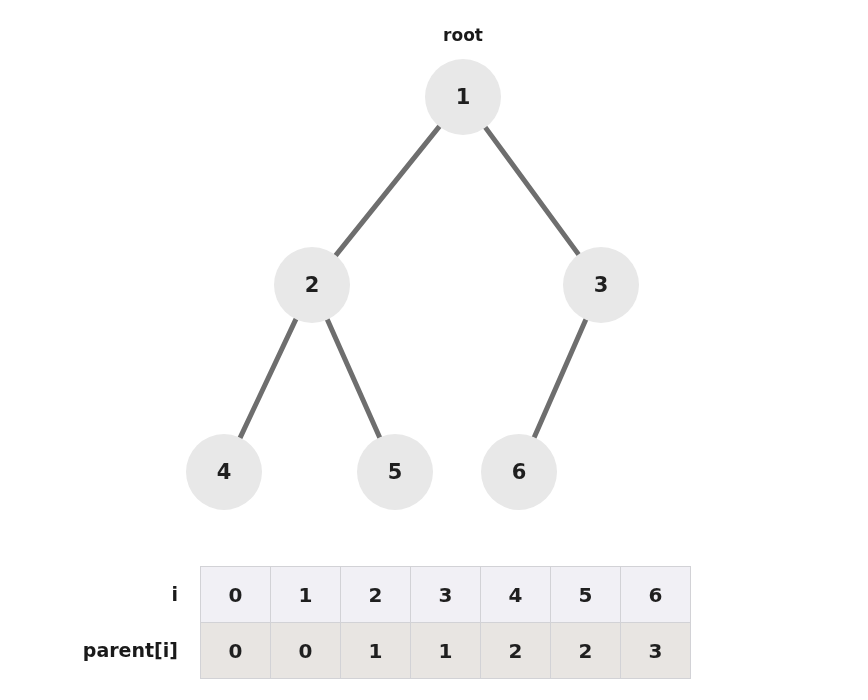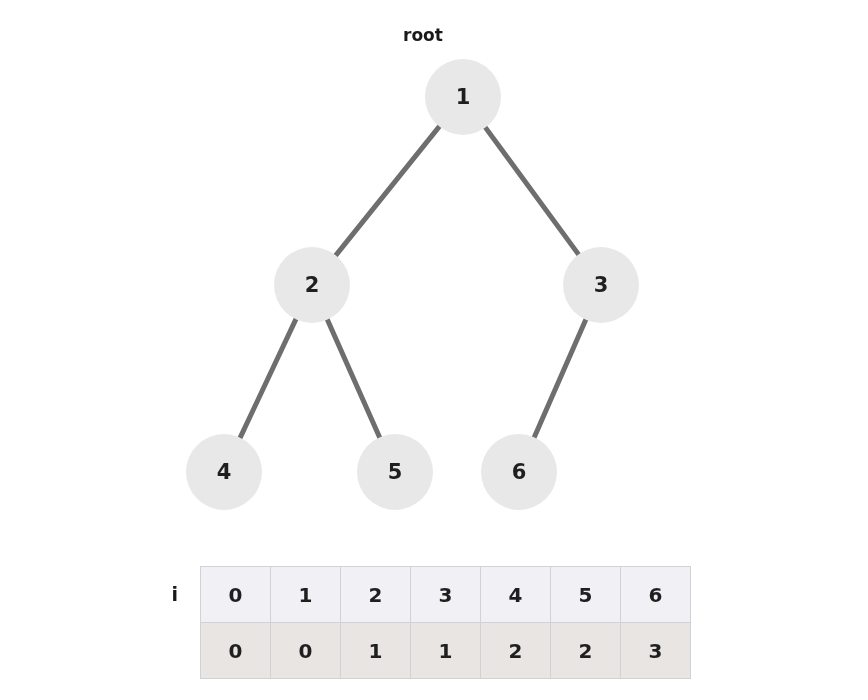--- a/index.html
+++ b/index.html
@@ -48,20 +48,21 @@
     font-size: 21px;
     font-weight: bold;
     color: #1f1f1f;
     box-sizing: border-box;
   }
   .root-label {
     position: absolute;
     font-size: 17px;
     font-weight: bold;
     color: #1a1a1a;
+    text-align: center;
     width: 120px;
   }
   
   #table-layer {
     position: absolute;
     left: 0;
     top: 566px;
     width: 868px;
     height: 120px;
   }
@@ -141,20 +142,21 @@
     <div class="tree-node" id="node-n3" style="left: 563px; top: 247px;">3</div>
     <div class="tree-node" id="node-n4" style="left: 186px; top: 434px;">4</div>
     <div class="tree-node" id="node-n5" style="left: 357px; top: 434px;">5</div>
     <div class="tree-node" id="node-n6" style="left: 481px; top: 434px;">6</div>
 
   </div>
 
   <div id="table-layer">
 
     <div class="row-label" id="label-i">i</div>
+    <div class="row-label" id="label-parent">parent[i]</div>
 
     <table class="parent-table">
       <tbody>
         <tr class="row-index" id="tr-index">
             <td>0</td>
             <td>1</td>
             <td>2</td>
             <td>3</td>
             <td>4</td>
             <td>5</td>

